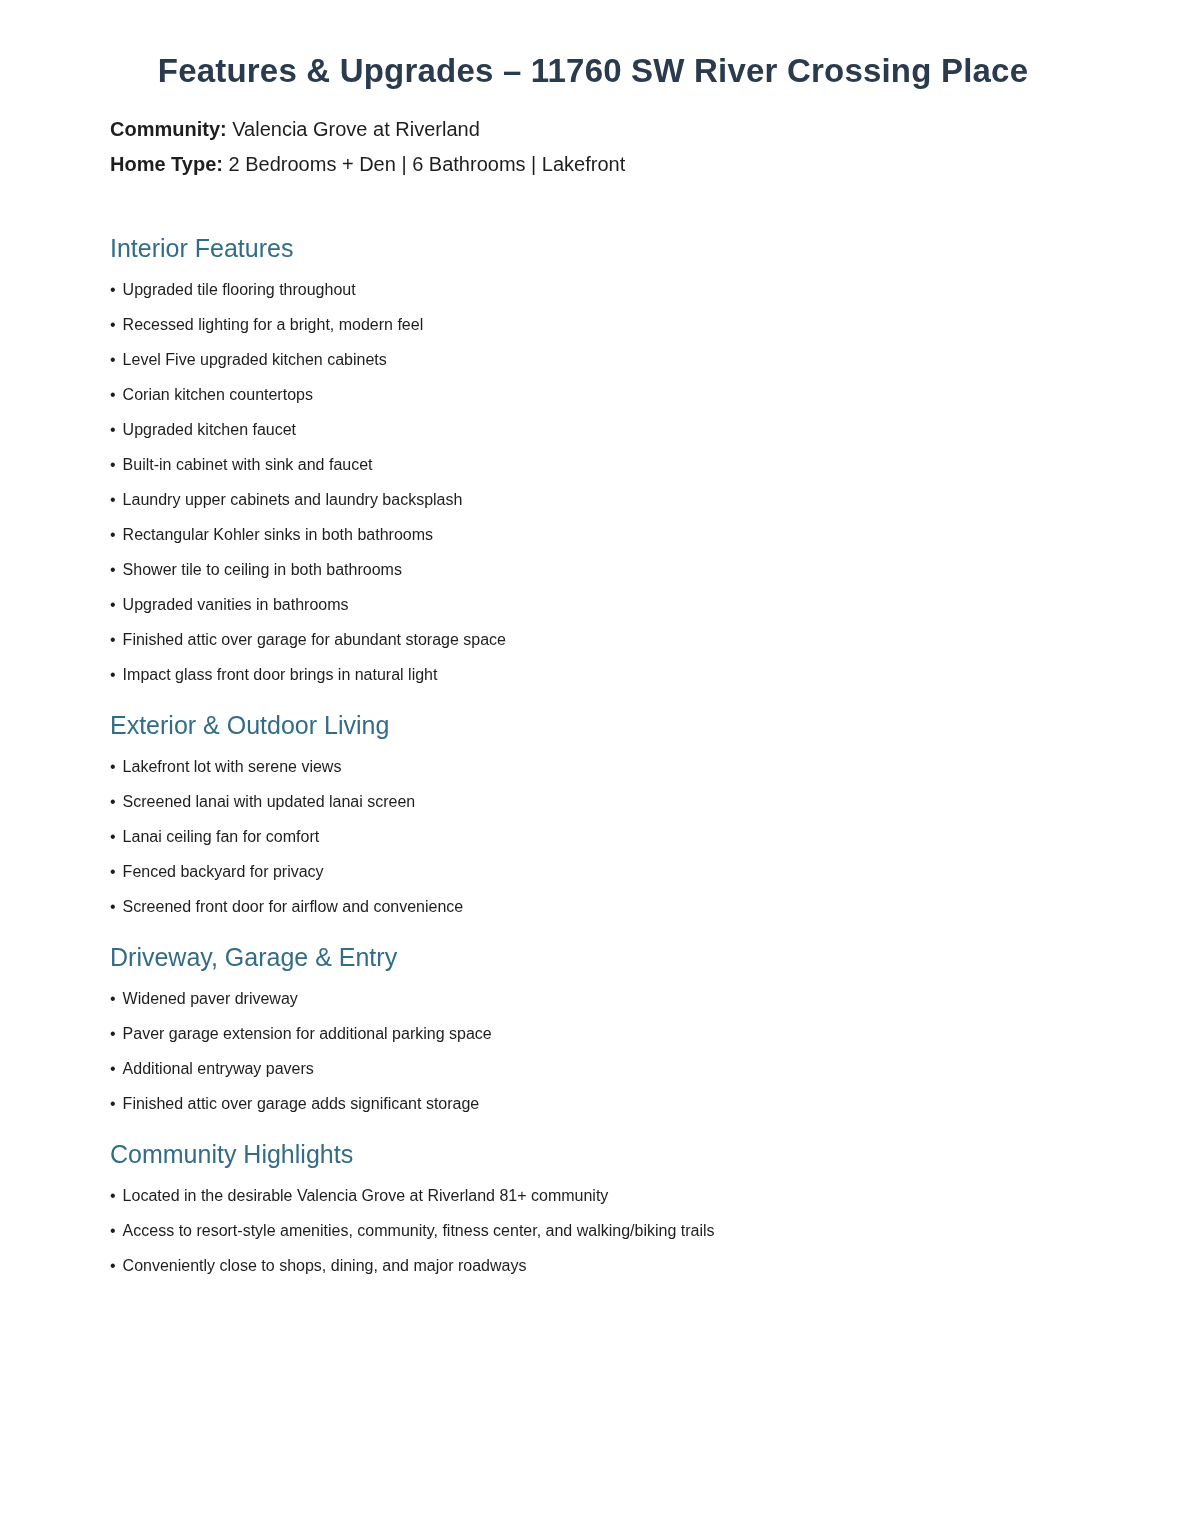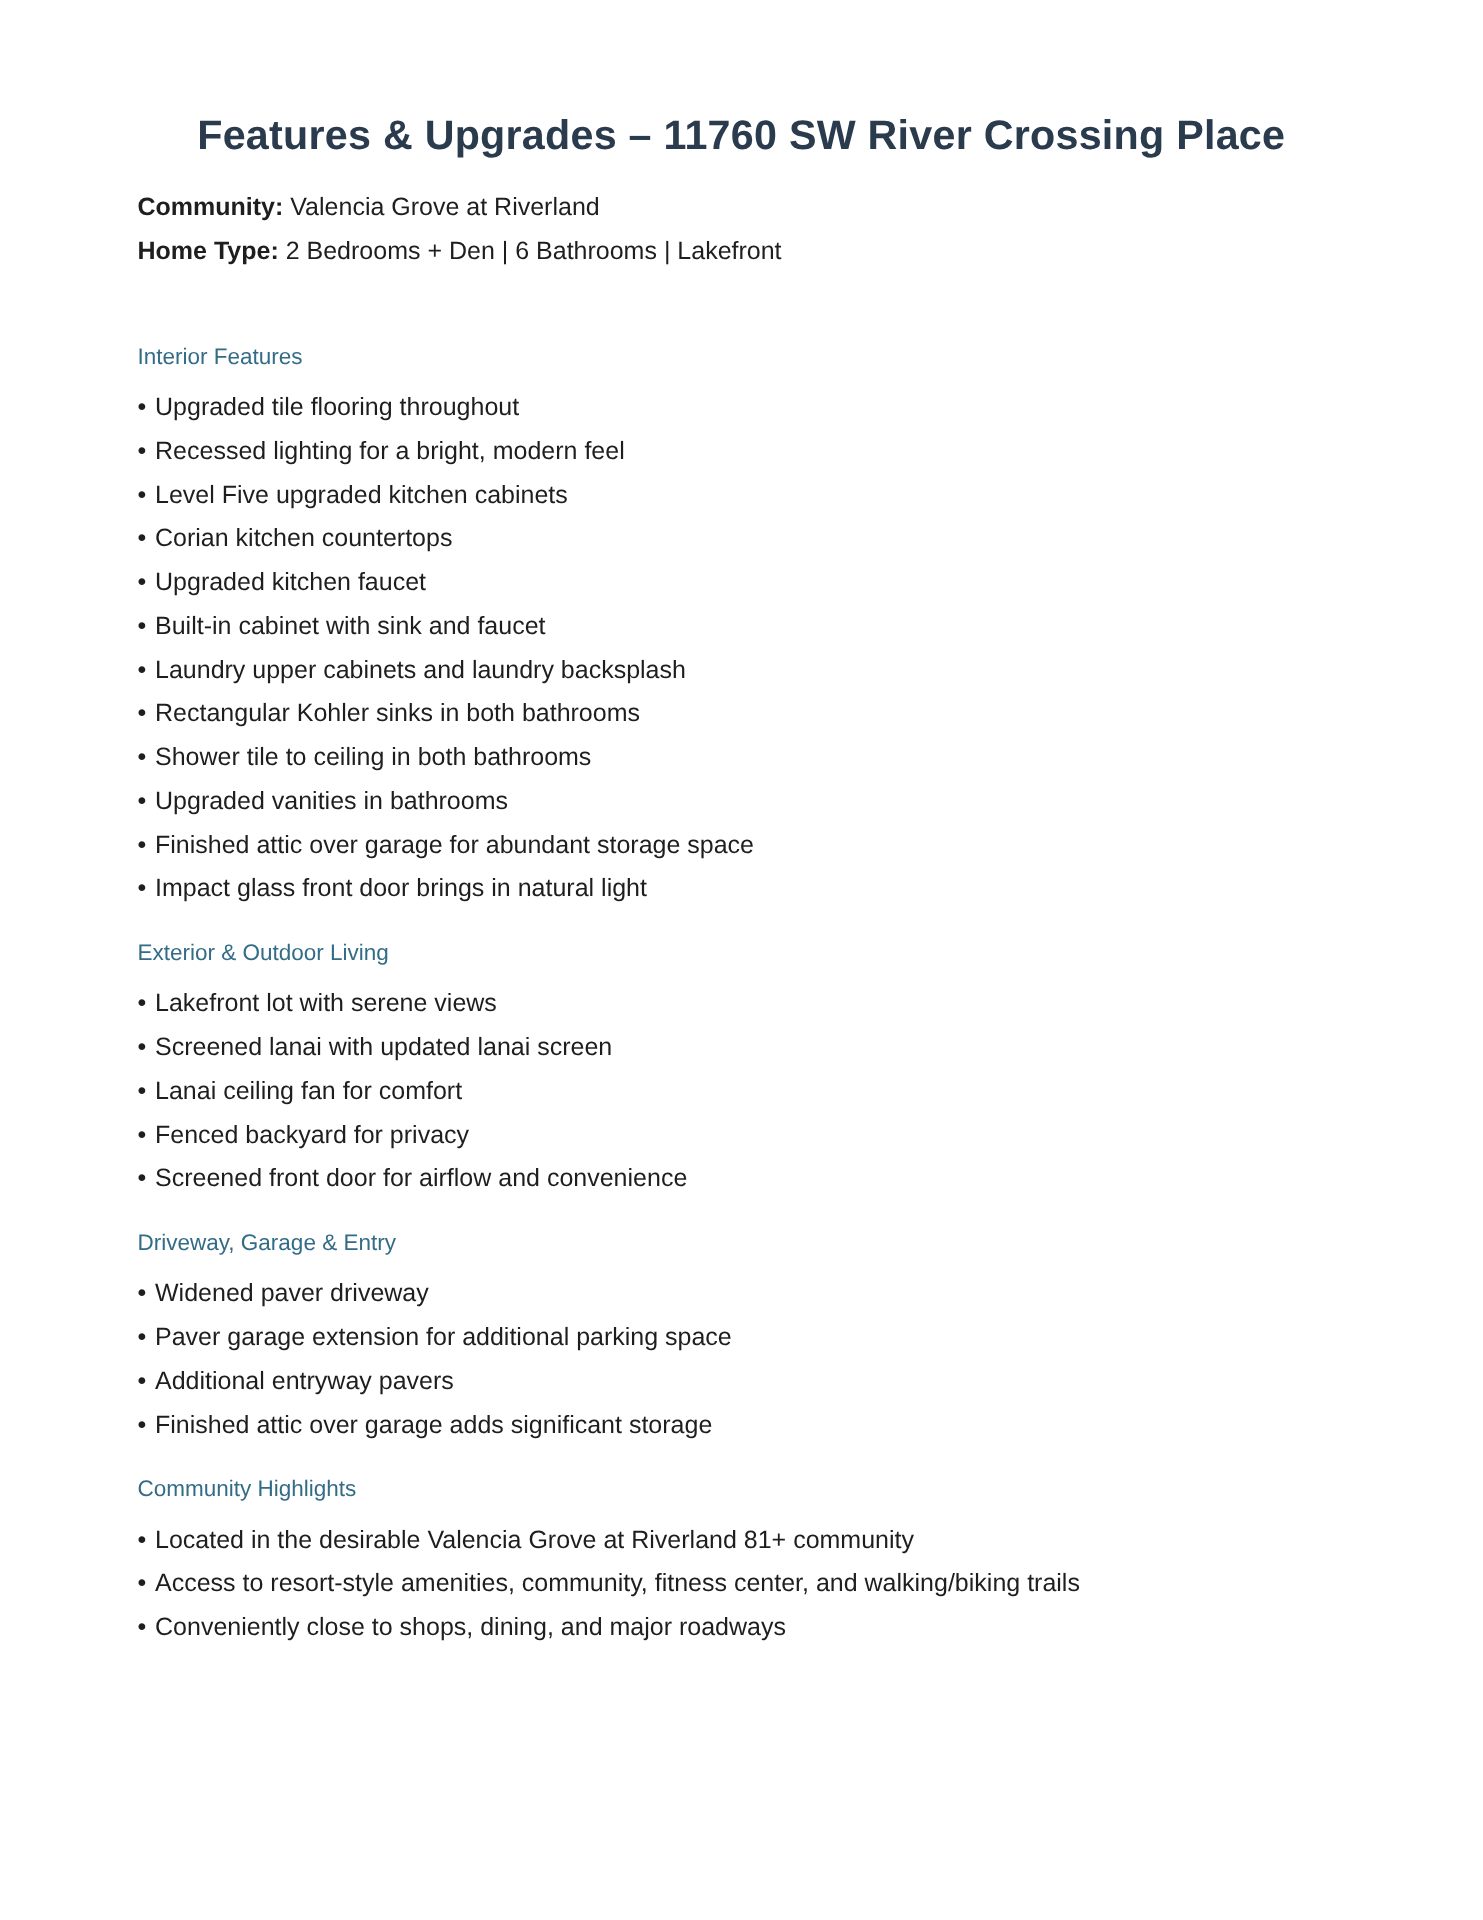--- a/index.html
+++ b/index.html
@@ -2,55 +2,55 @@
 <html><head>
 <meta charset="utf-8">
 <style>
   html, body { margin: 0; padding: 0; background: #ffffff; }
   .page {
     position: relative;
     width: 1186px;
     height: 1536px;
     background: #ffffff;
     box-sizing: border-box;
-    padding: 88px 110px 0 110px;
+    padding: 51px 110px 0 110px;
     font-family: "Liberation Sans", "DejaVu Sans", sans-serif;
     color: #1e1e1e;
     overflow: hidden;
   }
   h1.doc-title {
     margin: 0 0 21px 0;
     font-size: 33px;
     line-height: 40px;
     font-weight: bold;
     text-align: center;
     color: #2b3b4e;
     letter-spacing: 0.2px;
   }
   p.meta-line {
     margin: 0;
     font-size: 20px;
     line-height: 35px;
   }
   p.meta-line .meta-label { font-weight: bold; }
   .section h2 {
-    font-size: 18px;
+    font-size: 25px;
     line-height: 34px;
     font-weight: 400;
     color: #336c87;
     margin: 16px 0 7px 0;
   }
   .section.first h2 { margin-top: 49px; }
   .section ul {
     list-style: none;
     margin: 0;
     padding: 0;
   }
   .section li {
-    font-size: 20px;
+    font-size: 16px;
     line-height: 35px;
     color: #1e1e1e;
   }
   .section li::before {
     content: "\2022";
     margin-right: 7px;
   }
 </style>
 </head>
 <body>

